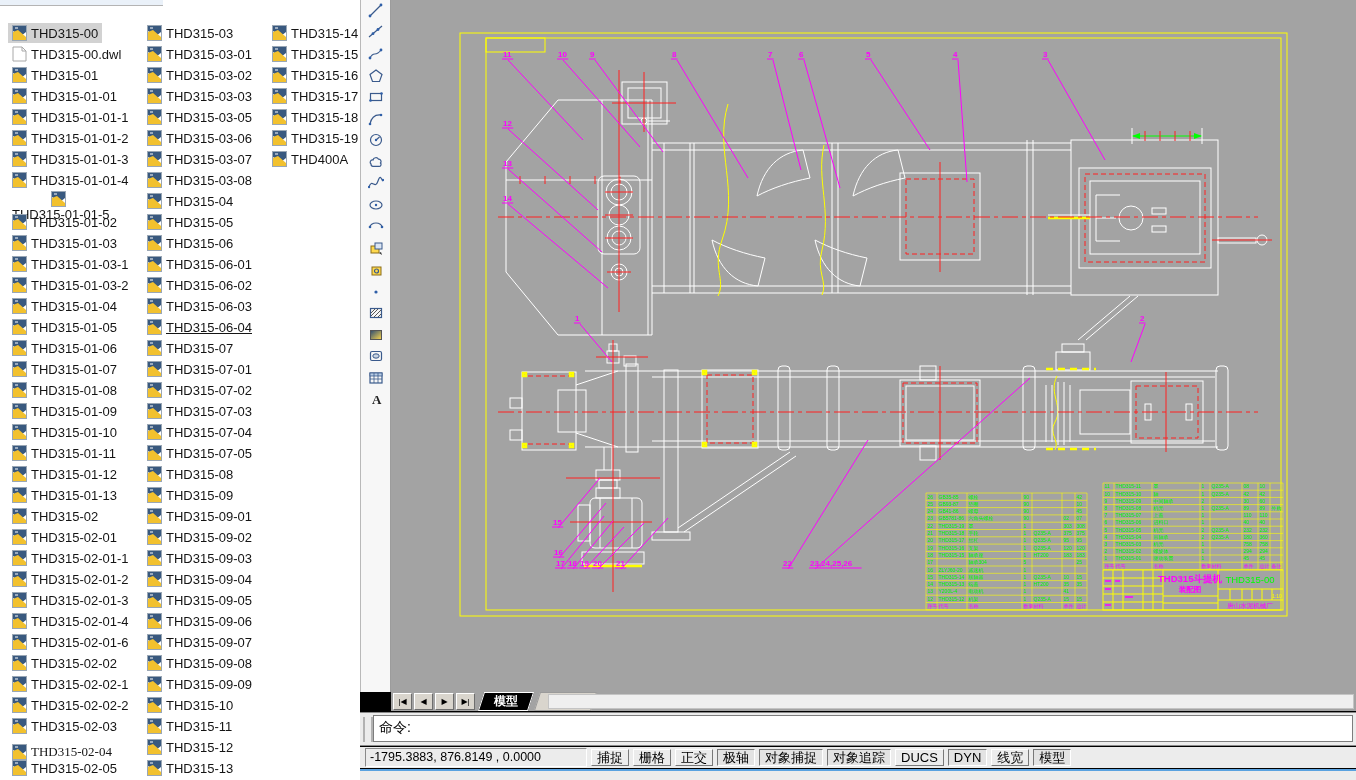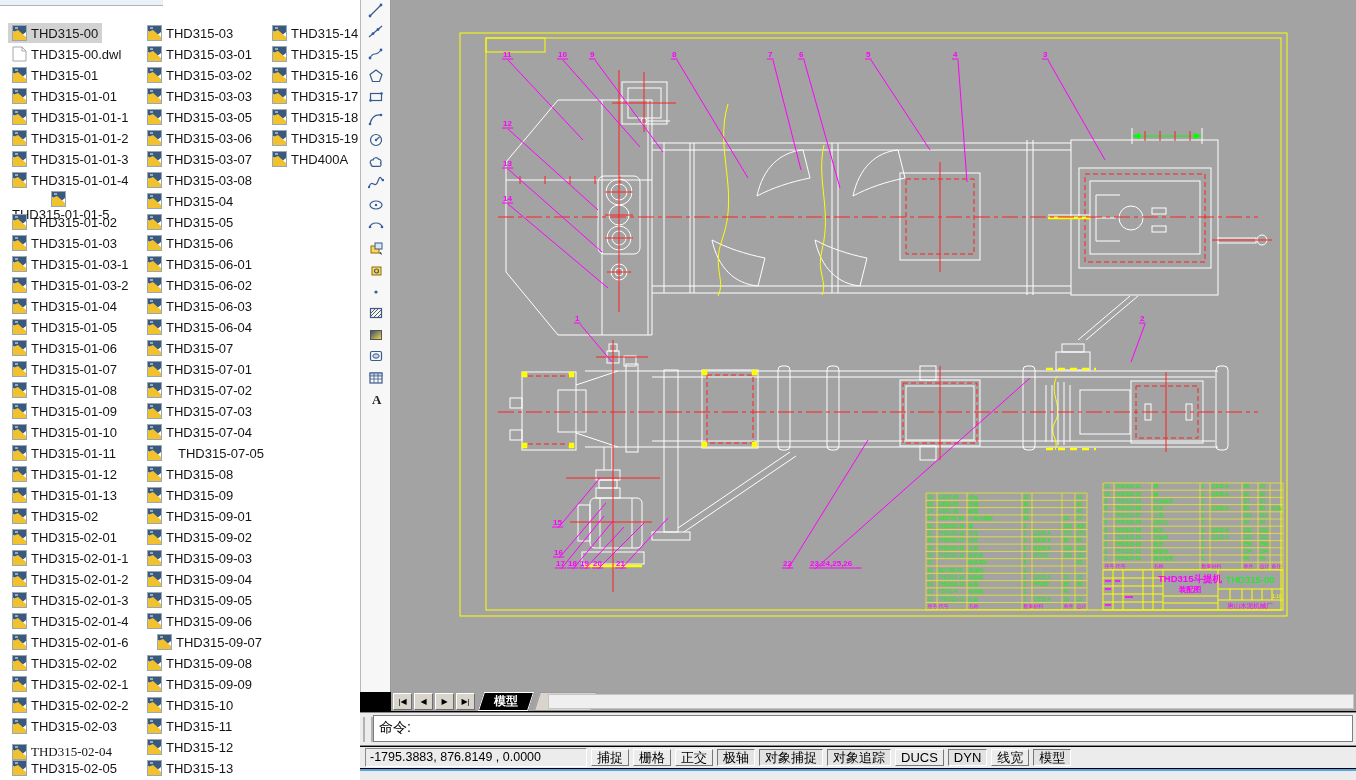--- a/index.html
+++ b/index.html
@@ -503,21 +503,21 @@
     </div>
     <div class="file-item" style="left: 143px; top: 296px;">
       <span class="ficon"><svg width="15" height="16" viewBox="0 0 15 16">
           <rect x="0.5" y="0.5" width="14" height="15" fill="#fff" stroke="#9aa7b5"></rect>
           <polygon points="1,1 14,1 14,7 9,11 1,6" fill="#39597f"></polygon>
           <polygon points="1,7 6,5 14,12 14,15 1,15" fill="#f2c12e"></polygon>
           <line x1="3" y1="3" x2="6" y2="3" stroke="#fff" stroke-width="1"></line>
         </svg></span>
       <span>THD315-06-03</span>
     </div>
-    <div class="file-item" style="left: 143px; top: 317px;">
+    <div class="file-item" style="left: 143px; top: 317px; text-decoration: underline;">
       <span class="ficon"><svg width="15" height="16" viewBox="0 0 15 16">
           <rect x="0.5" y="0.5" width="14" height="15" fill="#fff" stroke="#9aa7b5"></rect>
           <polygon points="1,1 14,1 14,7 9,11 1,6" fill="#39597f"></polygon>
           <polygon points="1,7 6,5 14,12 14,15 1,15" fill="#f2c12e"></polygon>
           <line x1="3" y1="3" x2="6" y2="3" stroke="#fff" stroke-width="1"></line>
         </svg></span>
       <span>THD315-06-04</span>
     </div>
     <div class="file-item" style="left: 143px; top: 338px;">
       <span class="ficon"><svg width="15" height="16" viewBox="0 0 15 16">
@@ -557,21 +557,21 @@
     </div>
     <div class="file-item" style="left: 143px; top: 422px;">
       <span class="ficon"><svg width="15" height="16" viewBox="0 0 15 16">
           <rect x="0.5" y="0.5" width="14" height="15" fill="#fff" stroke="#9aa7b5"></rect>
           <polygon points="1,1 14,1 14,7 9,11 1,6" fill="#39597f"></polygon>
           <polygon points="1,7 6,5 14,12 14,15 1,15" fill="#f2c12e"></polygon>
           <line x1="3" y1="3" x2="6" y2="3" stroke="#fff" stroke-width="1"></line>
         </svg></span>
       <span>THD315-07-04</span>
     </div>
-    <div class="file-item" style="left: 143px; top: 443px; gap: 12px;">
+    <div class="file-item" style="left: 143px; top: 443px;">
       <span class="ficon"><svg width="15" height="16" viewBox="0 0 15 16">
           <rect x="0.5" y="0.5" width="14" height="15" fill="#fff" stroke="#9aa7b5"></rect>
           <polygon points="1,1 14,1 14,7 9,11 1,6" fill="#39597f"></polygon>
           <polygon points="1,7 6,5 14,12 14,15 1,15" fill="#f2c12e"></polygon>
           <line x1="3" y1="3" x2="6" y2="3" stroke="#fff" stroke-width="1"></line>
         </svg></span>
       <span>THD315-07-05</span>
     </div>
     <div class="file-item" style="left: 143px; top: 464px;">
       <span class="ficon"><svg width="15" height="16" viewBox="0 0 15 16">
@@ -638,21 +638,21 @@
     </div>
     <div class="file-item" style="left: 143px; top: 611px;">
       <span class="ficon"><svg width="15" height="16" viewBox="0 0 15 16">
           <rect x="0.5" y="0.5" width="14" height="15" fill="#fff" stroke="#9aa7b5"></rect>
           <polygon points="1,1 14,1 14,7 9,11 1,6" fill="#39597f"></polygon>
           <polygon points="1,7 6,5 14,12 14,15 1,15" fill="#f2c12e"></polygon>
           <line x1="3" y1="3" x2="6" y2="3" stroke="#fff" stroke-width="1"></line>
         </svg></span>
       <span>THD315-09-06</span>
     </div>
-    <div class="file-item" style="left: 153px; top: 632px;">
+    <div class="file-item" style="left: 143px; top: 632px;">
       <span class="ficon"><svg width="15" height="16" viewBox="0 0 15 16">
           <rect x="0.5" y="0.5" width="14" height="15" fill="#fff" stroke="#9aa7b5"></rect>
           <polygon points="1,1 14,1 14,7 9,11 1,6" fill="#39597f"></polygon>
           <polygon points="1,7 6,5 14,12 14,15 1,15" fill="#f2c12e"></polygon>
           <line x1="3" y1="3" x2="6" y2="3" stroke="#fff" stroke-width="1"></line>
         </svg></span>
       <span>THD315-09-07</span>
     </div>
     <div class="file-item" style="left: 143px; top: 653px;">
       <span class="ficon"><svg width="15" height="16" viewBox="0 0 15 16">

